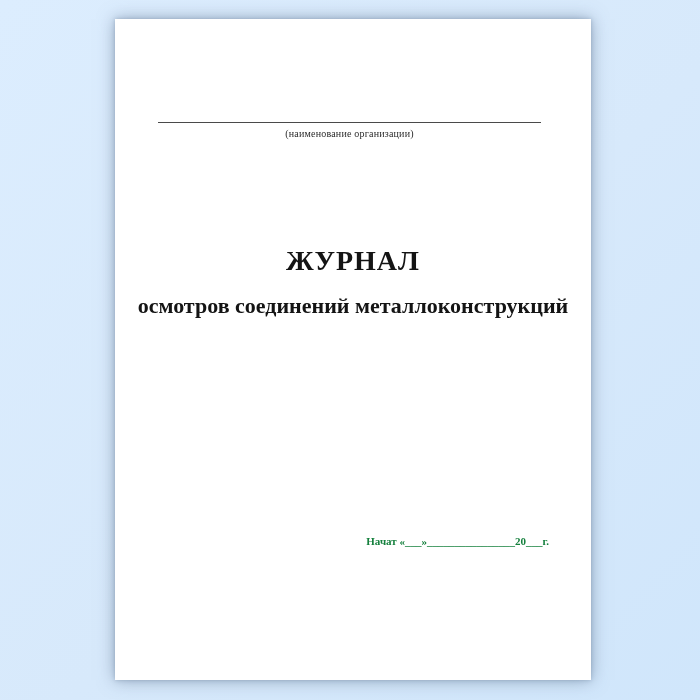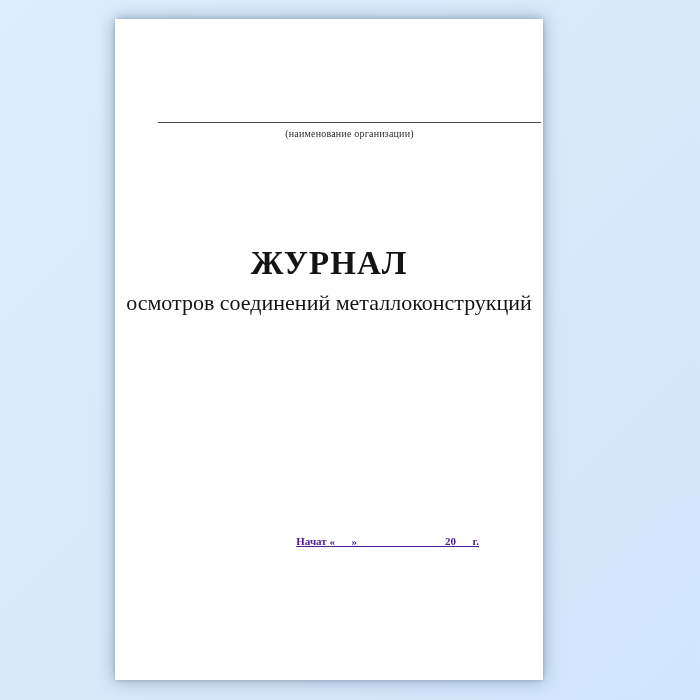--- a/index.html
+++ b/index.html
@@ -15,21 +15,21 @@
   }
   .scene {
     position: relative;
     width: 700px;
     height: 700px;
   }
   .page {
     position: absolute;
     left: 115px;
     top: 19px;
-    width: 428px;
+    width: 476px;
     height: 661px;
     background: #ffffff;
     box-shadow: 0 0 16px rgba(88, 110, 138, 0.55), 0 0 4px rgba(88, 110, 138, 0.35);
   }
   .org-block {
     position: absolute;
     top: 103px;
     left: 43px;
     width: 383px;
     border-top: 1px solid #4a4a4a;
@@ -46,38 +46,37 @@
   .title-block {
     position: absolute;
     top: 226px;
     left: 0;
     right: 0;
     text-align: center;
     color: #141414;
   }
   .main-title {
     margin: 0;
-    font-size: 33px;
+    font-size: 28px;
     line-height: 1.15;
     font-weight: bold;
     letter-spacing: 1px;
   }
   .subtitle {
-    margin-top: 5px;
+    margin-top: 14px;
     font-size: 22px;
     line-height: 29px;
-    font-weight: normal;
+    font-weight: bold;
   }
   .dates-block {
     position: absolute;
     top: 515px;
-    right: 64px;
+    right: 42px;
     text-align: right;
-    color: #4c1d95;
-    text-decoration: underline;
+    color: #15803d;
   }
   .date-line {
     font-size: 11px;
     line-height: 14px;
     font-weight: bold;
     white-space: nowrap;
     margin-bottom: 9px;
   }
   .date-line .label { }
   .date-line .value { }

